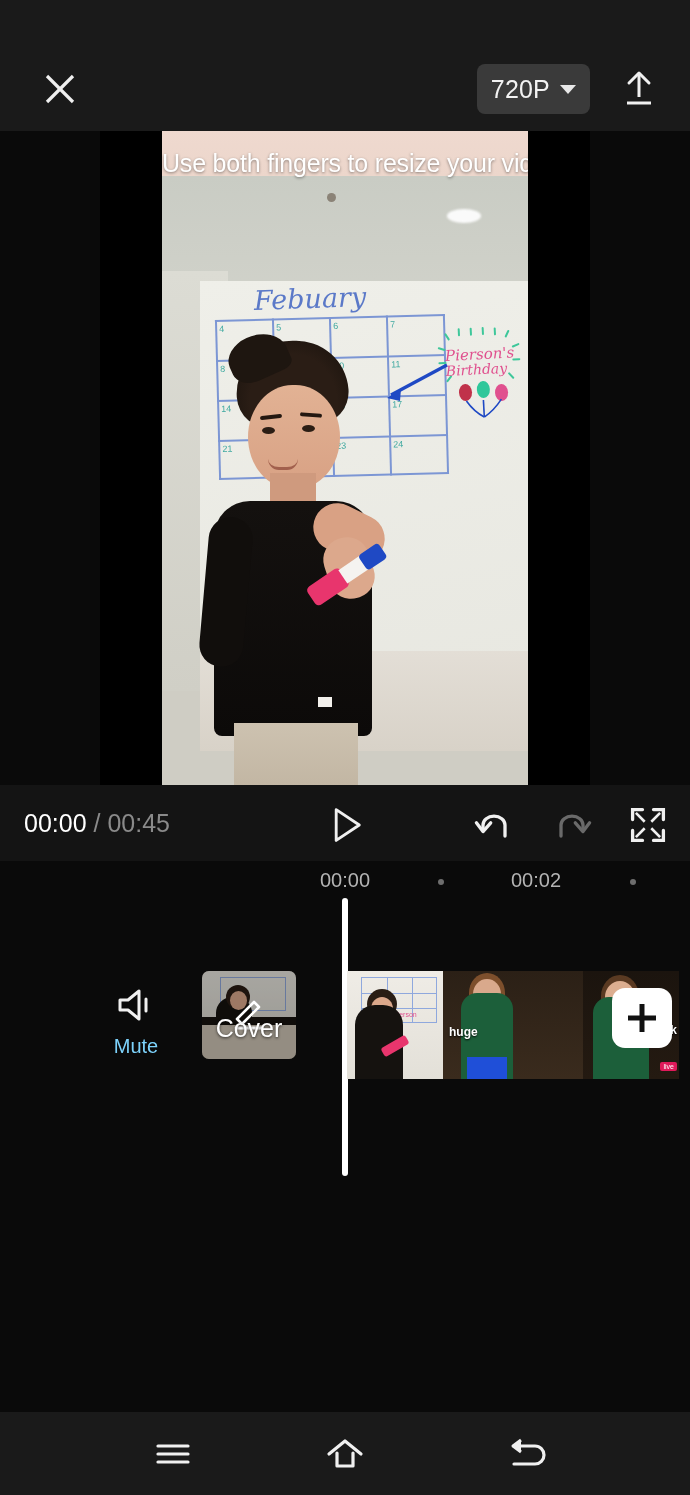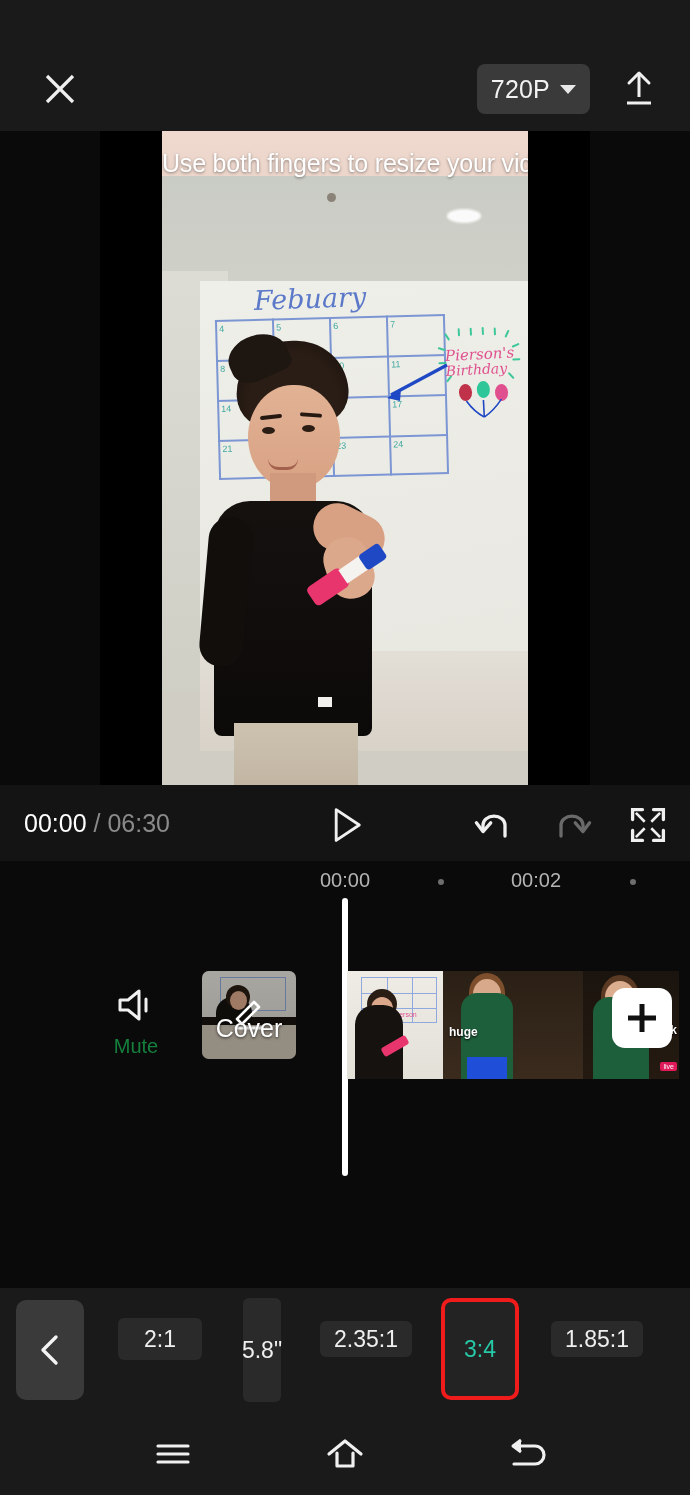--- a/index.html
+++ b/index.html
@@ -150,21 +150,21 @@
               background:#0a0a0a; overflow:hidden; }
   .ruler { position:absolute; left:0; top:8px; width:690px; height:34px; }
   .ruler-label { position:absolute; top:0; color:#b4b4b4; font-size:20px; }
   .ruler-dot { position:absolute; top:10px; width:6px; height:6px;
                background:#6e6e6e; border-radius:50%; }
   .playhead { position:absolute; left:342px; top:37px; width:6px; height:278px;
               background:#ffffff; border-radius:3px; }
 
   .mute-btn { position:absolute; left:108px; top:124px; width:56px; height:74px;
               display:flex; flex-direction:column; align-items:center; cursor:pointer; }
-  .mute-btn .lbl { margin-top:10px; color:#15803d; font-size:20px; }
+  .mute-btn .lbl { margin-top:10px; color:#7dd3fc; font-size:20px; }
   .cover-btn { position:absolute; left:202px; top:110px; width:94px; height:88px;
                border-radius:7px; overflow:hidden; cursor:pointer; }
   .cover-thumb { position:absolute; inset:0; background:#17130f; }
   .cover-label { position:absolute; left:0; bottom:16px; width:100%; text-align:center;
                  color:#fff; font-size:25px; text-shadow:0 1px 3px rgba(0,0,0,.7); }
   .cover-pencil { position:absolute; left:50%; top:26px; transform:translateX(-50%);
                   width:34px; height:34px; }
 
   .clips { position:absolute; left:347px; top:110px; height:108px; width:343px;
            display:flex; }
@@ -355,21 +355,21 @@
         </div>
       </div>
       <div class="overlay-text">Use both fingers to resize your video</div>
     </div>
   </div>
 
   <div class="playbar">
     <div class="time-display">
       <span class="time-cur">00:00</span>
       <span class="time-sep">/</span>
-      <span class="time-total">06:30</span>
+      <span class="time-total">00:45</span>
     </div>
     <div class="pb-icon pb-play">
       <svg viewBox="0 0 40 40">
           <polygon points="12,6 33,20 12,34" fill="none" stroke="#f0f0f0" stroke-width="2.6" stroke-linejoin="round"></polygon>
         </svg>
     </div>
     <div class="pb-icon pb-undo">
       <svg viewBox="0 0 40 40">
           <path d="M30 30 L30 20 A10 8 0 0 0 10 20 L10 24" fill="none" stroke="#f0f0f0" stroke-width="3" stroke-linecap="round"></path>
           <polyline points="4,18 10,26 17,18" fill="none" stroke="#f0f0f0" stroke-width="3" stroke-linecap="round" stroke-linejoin="round"></polyline>
@@ -461,32 +461,20 @@
     </div>
 
     <div class="add-clip">
       <svg viewBox="0 0 34 34">
         <line x1="17" y1="3" x2="17" y2="31" stroke="#111" stroke-width="5" stroke-linecap="butt"></line>
         <line x1="3" y1="17" x2="31" y2="17" stroke="#111" stroke-width="5" stroke-linecap="butt"></line>
       </svg>
     </div>
   </div>
 
-  <div class="ratiobar">
-    <div class="back-chip">
-      <svg viewBox="0 0 26 34">
-        <polyline points="19,4 6,17 19,30" fill="none" stroke="#f4f4f4" stroke-width="3.4" stroke-linecap="round" stroke-linejoin="round"></polyline>
-      </svg>
-    </div>
-    <div class="ratio-chip" style="left:118px; top:30px; width:84px; height:42px;">2:1</div>
-    <div class="ratio-chip" style="left:243px; top:10px; width:38px; height:104px;">5.8"</div>
-    <div class="ratio-chip" style="left:320px; top:33px; width:92px; height:36px;">2.35:1</div>
-    <div class="ratio-chip sel" style="left:445px; top:14px; width:70px; height:94px;">3:4</div>
-    <div class="ratio-chip" style="left:551px; top:33px; width:92px; height:36px;">1.85:1</div>
-  </div>
 
   <div class="navbar">
     <div class="nav-icon nav-recent">
       <svg viewBox="0 0 42 36">
         <line x1="6" y1="10" x2="36" y2="10" stroke="#f0f0f0" stroke-width="3.2" stroke-linecap="round"></line>
         <line x1="6" y1="18" x2="36" y2="18" stroke="#f0f0f0" stroke-width="3.2" stroke-linecap="round"></line>
         <line x1="6" y1="26" x2="36" y2="26" stroke="#f0f0f0" stroke-width="3.2" stroke-linecap="round"></line>
       </svg>
     </div>
     <div class="nav-icon nav-home">

